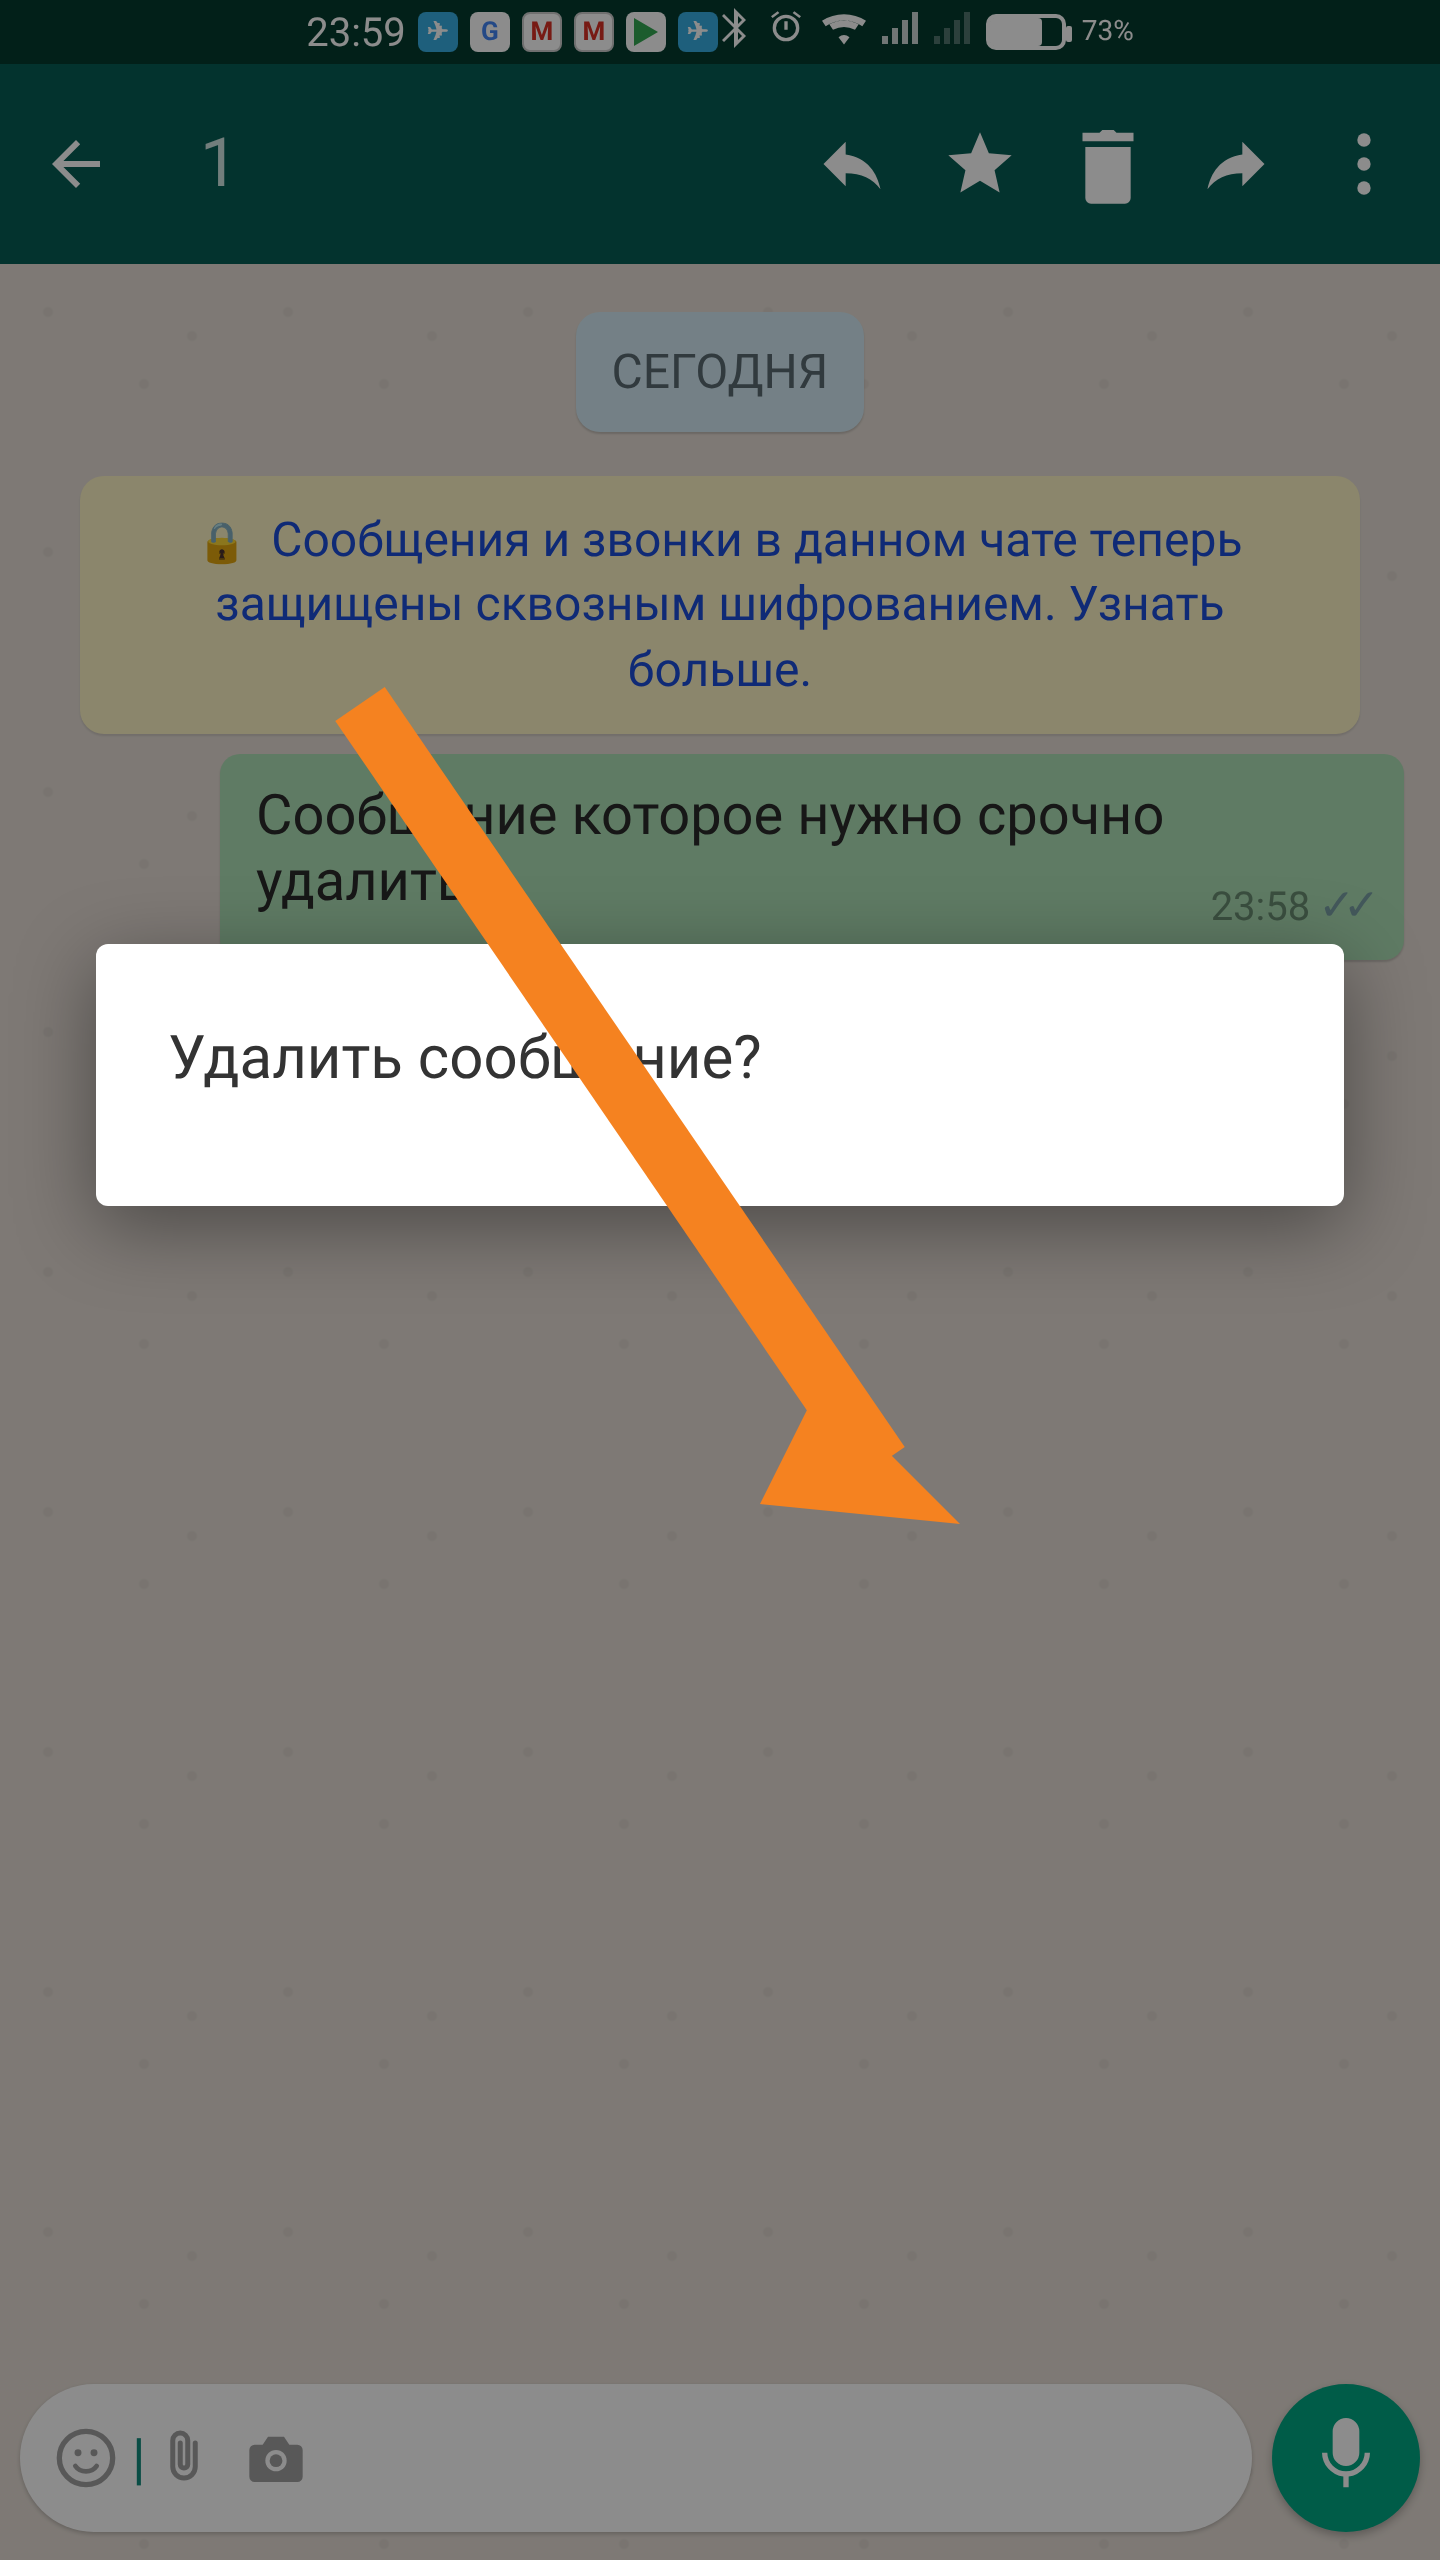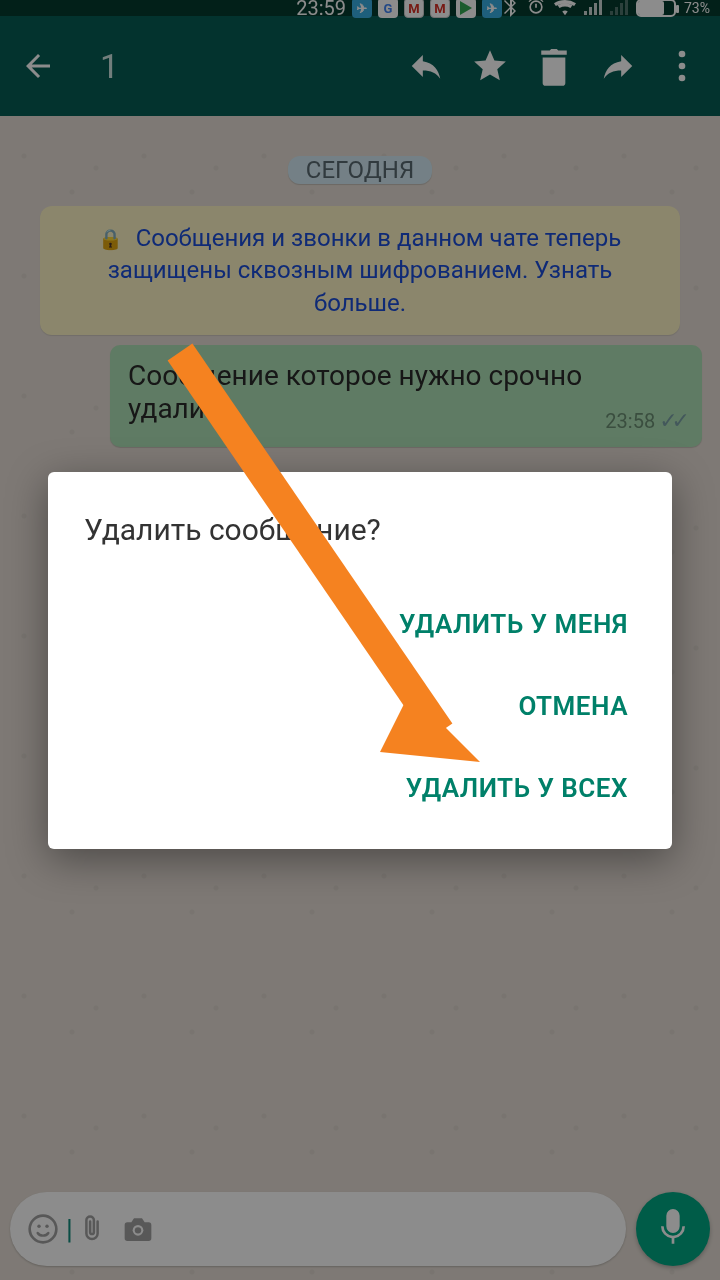--- a/index.html
+++ b/index.html
@@ -1,22 +1,22 @@
 <!DOCTYPE html>
 <html><head>
 <meta charset="utf-8">
 <style>
   * { box-sizing: border-box; margin: 0; padding: 0; }
   html, body { width: 720px; height: 1280px; overflow: hidden; font-family: Roboto, Arial, sans-serif; }
   body { position: relative; background: #e5ddd5; }
 
   
   .statusbar {
-    height: 16px; background: #053b2e; color: #fff;
-    display: flex; align-items: center; justify-content: flex-end;
+    height: 32px; background: #053b2e; color: #fff;
+    display: flex; align-items: center; justify-content: center;
     padding: 0 10px; font-size: 20px;
   }
   .statusbar .left { display: flex; align-items: center; gap: 6px; }
   .sb-ico { width: 20px; height: 20px; border-radius: 4px; display:inline-flex;align-items:center;justify-content:center;font-size:13px;font-weight:bold;}
   .sb-telegram{background:#37aee2;color:#fff;}
   .sb-google{background:#fff;color:#4285f4;}
   .sb-gmail{background:#fff;color:#d93025;border:1px solid #ccc;}
   .sb-play{background:#fff;}
   .statusbar .right { display: flex; align-items: center; gap: 8px; font-size:14px;}
   .sb-batt{border:2px solid #fff;border-radius:5px;width:40px;height:18px;position:relative;display:inline-block;}
@@ -37,21 +37,21 @@
     position: absolute; left:0; right:0; top:132px; bottom:0;
     background-color: #e5ddd5;
     background-image:
       radial-gradient(circle at 20% 20%, rgba(0,0,0,0.04) 2px, transparent 3px),
       radial-gradient(circle at 60% 50%, rgba(0,0,0,0.04) 2px, transparent 3px),
       radial-gradient(circle at 80% 30%, rgba(0,0,0,0.04) 2px, transparent 3px);
     background-size: 120px 120px;
   }
 
   .date-chip {
-    background:#d4eaf4; color:#5a6a72; padding:0 18px; border-radius:12px;
+    background:#d4eaf4; color:#5a6a72; padding:16px 18px; border-radius:12px;
     font-size:24px; display:block; width:max-content; margin: 24px auto 22px;
     box-shadow:0 1px 1px rgba(0,0,0,.15);
   }
 
   .enc-notice{
     background:#fdf4c5; color:#1d4ed8; margin: 8px 40px; padding:16px 24px;
     border-radius:12px; text-align:center; font-size:24px; line-height:1.35;
     box-shadow:0 1px 1px rgba(0,0,0,.1);
   }
   .enc-notice .lock{font-size:20px;margin-right:6px;}
@@ -232,25 +232,20 @@
           <path d="M12 18a5 5 0 005-5V5a5 5 0 00-10 0v8a5 5 0 005 5zm7-5a7 7 0 01-14 0H3a9 9 0 008 8.9V26h2v-4.1A9 9 0 0021 13z"></path>
         </svg>
     </div>
   </div>
 </div>
 
 <div class="scrim"></div>
 
 <div class="dialog">
   <div class="dialog-title">Удалить сообщение?</div>
-  <div class="dialog-actions">
-    <div class="dialog-btn">УДАЛИТЬ У МЕНЯ</div>
-    <div class="dialog-btn">ОТМЕНА</div>
-    <div class="dialog-btn">УДАЛИТЬ У ВСЕХ</div>
-  </div>
 </div>
 
 <svg class="arrow" width="340" height="440">
   <defs>
     <marker id="ahead" markerWidth="14" markerHeight="14" refX="6" refY="6" orient="auto">
       <polygon points="0,0 14,6 0,12" fill="#f58220"></polygon>
     </marker>
   </defs>
   <line x1="30" y1="10" x2="290" y2="390" stroke="#f58220" stroke-width="30"></line>
   <polygon points="260,350 330,420 230,410" fill="#f58220"></polygon>

